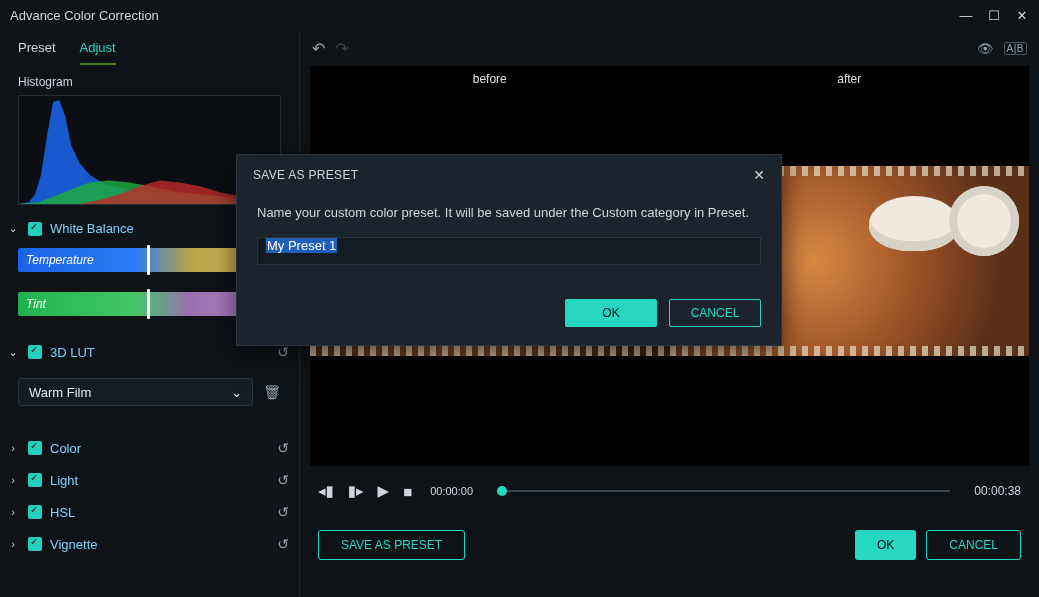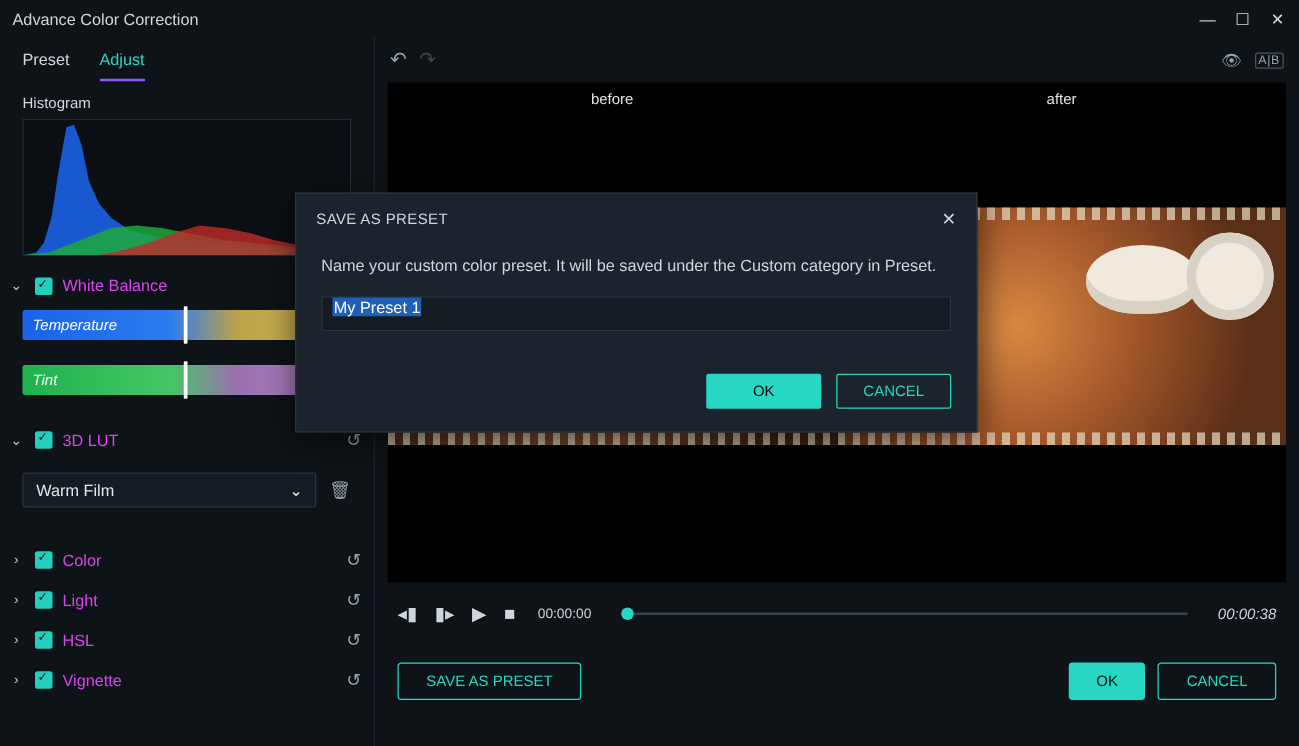--- a/index.html
+++ b/index.html
@@ -9,33 +9,33 @@
 .titlebar { display: flex; align-items: center; height: 30px; padding: 0 10px; background: #0e1318; justify-content: space-between; }
 .titlebar .title { flex: 1; color: #d0d6dc; font-size: 13px; }
 .win-controls { display: flex; gap: 14px; }
 .win-btn { width: 14px; height: 14px; color: #cfd6dd; cursor: pointer; display:flex; align-items:center; justify-content:center; }
 
 
 .main { display: flex; height: calc(100% - 30px); }
 .sidebar { width: 300px; border-right: 1px solid #1b242d; display: flex; flex-direction: column; }
 .tabs { display: flex; gap: 24px; padding: 10px 18px 0 18px; }
 .tab { padding-bottom: 8px; color: #cfd6dd; cursor: pointer; text-align: center; }
-.tab.active { color: #27d7c4; border-bottom: 2px solid #8b5cf6; }
+.tab.active { color: #27d7c4; border-bottom: 2px solid #4d7c0f; }
 
 .section-label { font-size: 12px; color: #cfd6dd; padding: 10px 18px 4px 18px; }
 
 
 .histogram { margin: 2px 18px 8px 18px; background: #0b0f13; border: 1px solid #222c36; height: 110px; position: relative; }
 
 
 .row { display: flex; align-items: center; padding: 8px 10px 8px 6px; gap: 8px; }
 .chevron { width: 14px; text-align: center; color: #cfd6dd; cursor: pointer; font-size: 11px; }
 .check { width: 14px; height: 14px; background: #22cfbd; border-radius: 2px; position: relative; cursor: pointer; }
 .check::after { content: "✓"; position: absolute; color: #0b0f13; font-size: 10px; left: 2px; top: -1px; }
-.row-label { flex: 1; color: #d946ef; font-size: 13px; }
+.row-label { flex: 1; color: #7dd3fc; font-size: 13px; }
 .reset-icon { color: #97a2ad; cursor: pointer; font-size: 14px; }
 
 
 .slider-block { padding: 4px 18px; }
 .slider-bar { height: 24px; position: relative; border-radius: 2px; display: flex; align-items: center; font-style: italic; }
 .slider-bar.temp { background: linear-gradient(90deg, #1a63e8 0%, #2b7cf0 45%, #bba24a 65%, #d8b85a 100%); }
 .slider-bar.tint { background: linear-gradient(90deg, #1fb24e 0%, #46c767 45%, #9a6fb0 65%, #b68bc8 100%); }
 .slider-name { position: absolute; left: 8px; color: #fff; font-size: 12px; }
 .slider-val { position: absolute; right: 6px; color: #fff; font-size: 12px; }
 .slider-handle { position: absolute; left: 49%; width: 3px; height: 30px; background: #fff; top: -3px; border-radius: 1px; cursor: pointer; }
@@ -64,21 +64,21 @@
 .lace-top { position:absolute; left:0; right:0; top:100px; height:10px; background: repeating-linear-gradient(90deg, #e8dfc8 0 6px, transparent 6px 12px); opacity:0.7; }
 .lace-bot { position:absolute; left:0; right:0; top:280px; height:10px; background: repeating-linear-gradient(90deg, #e8dfc8 0 6px, transparent 6px 12px); opacity:0.7; }
 .bowl { position:absolute; top:130px; right:70px; width:90px; height:55px; background:#efe9df; border-radius:50% 50% 45% 45%; box-shadow: inset 0 -10px 0 #d8d2c6; }
 .plate { position:absolute; top:120px; right:10px; width:70px; height:70px; border-radius:50%; background:#efe9df; box-shadow: inset 0 0 0 8px #d8d2c6; }
 
 .transport { display:flex; align-items:center; gap:14px; padding: 16px 18px 0 18px; }
 .t-btn { color:#cfd6dd; cursor:pointer; font-size:15px; }
 .t-time { color:#cfd6dd; font-size:11px; margin-left:4px; }
 .t-track { flex:1; height:2px; background:#3a444e; position:relative; margin: 0 10px; }
 .t-head { position:absolute; left:0; top:-4px; width:10px; height:10px; border-radius:50%; background:#27d7c4; cursor:pointer; }
-.t-total { color:#cfd6dd; font-size:12px;font-style:italic; }
+.t-total { color:#cfd6dd; font-size:12px; }
 
 .footer { display:flex; align-items:center; padding: 30px 18px 0 18px; gap:10px; }
 .footer .spacer { flex:1; }
 .btn { height:30px; padding:0 22px; border-radius:3px; font-size:12px; cursor:pointer; display:flex; align-items:center; justify-content:center; }
 .btn-outline { border:1px solid #27d7c4; color:#27d7c4; background:transparent; }
 .btn-solid { background:#27d7c4; color:#0b0f13; }
 
 
 .modal { position:absolute; left:236px; top:154px; width:546px; background:#1b242d; border:1px solid #2a343e; box-shadow: 0 6px 24px rgba(0,0,0,0.6); z-index: 50; }
 .modal-head { display:flex; align-items:center; padding:12px 16px; }

